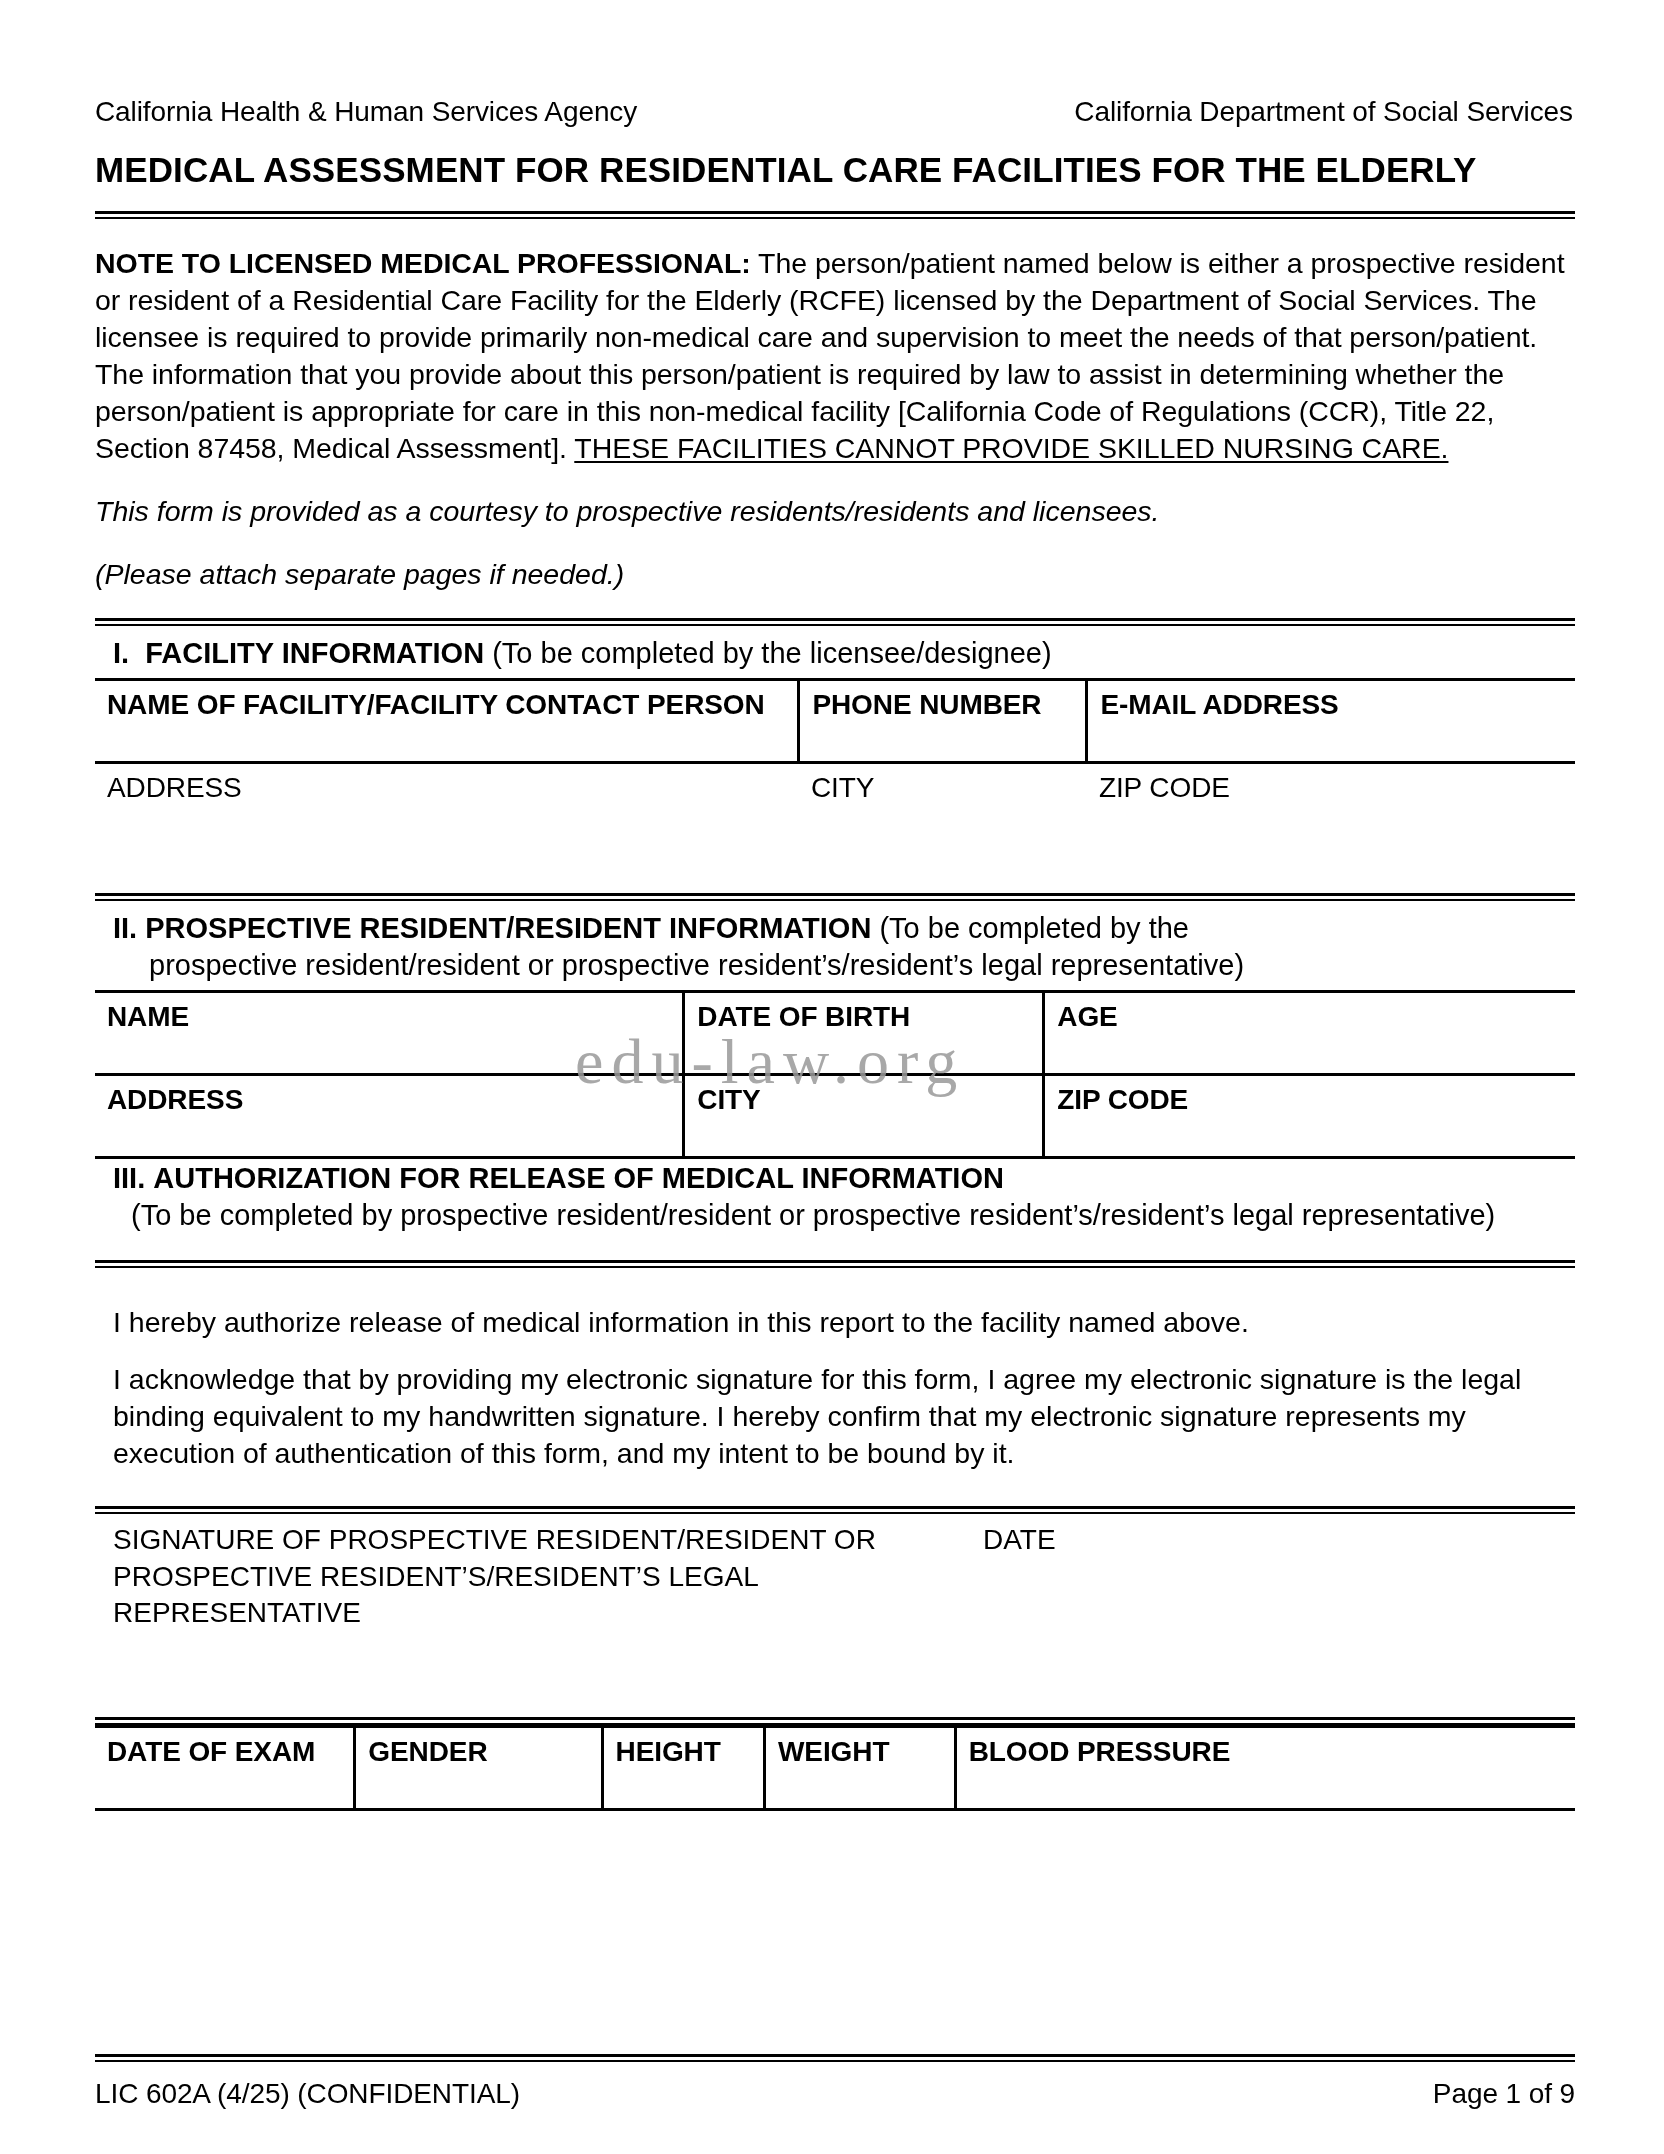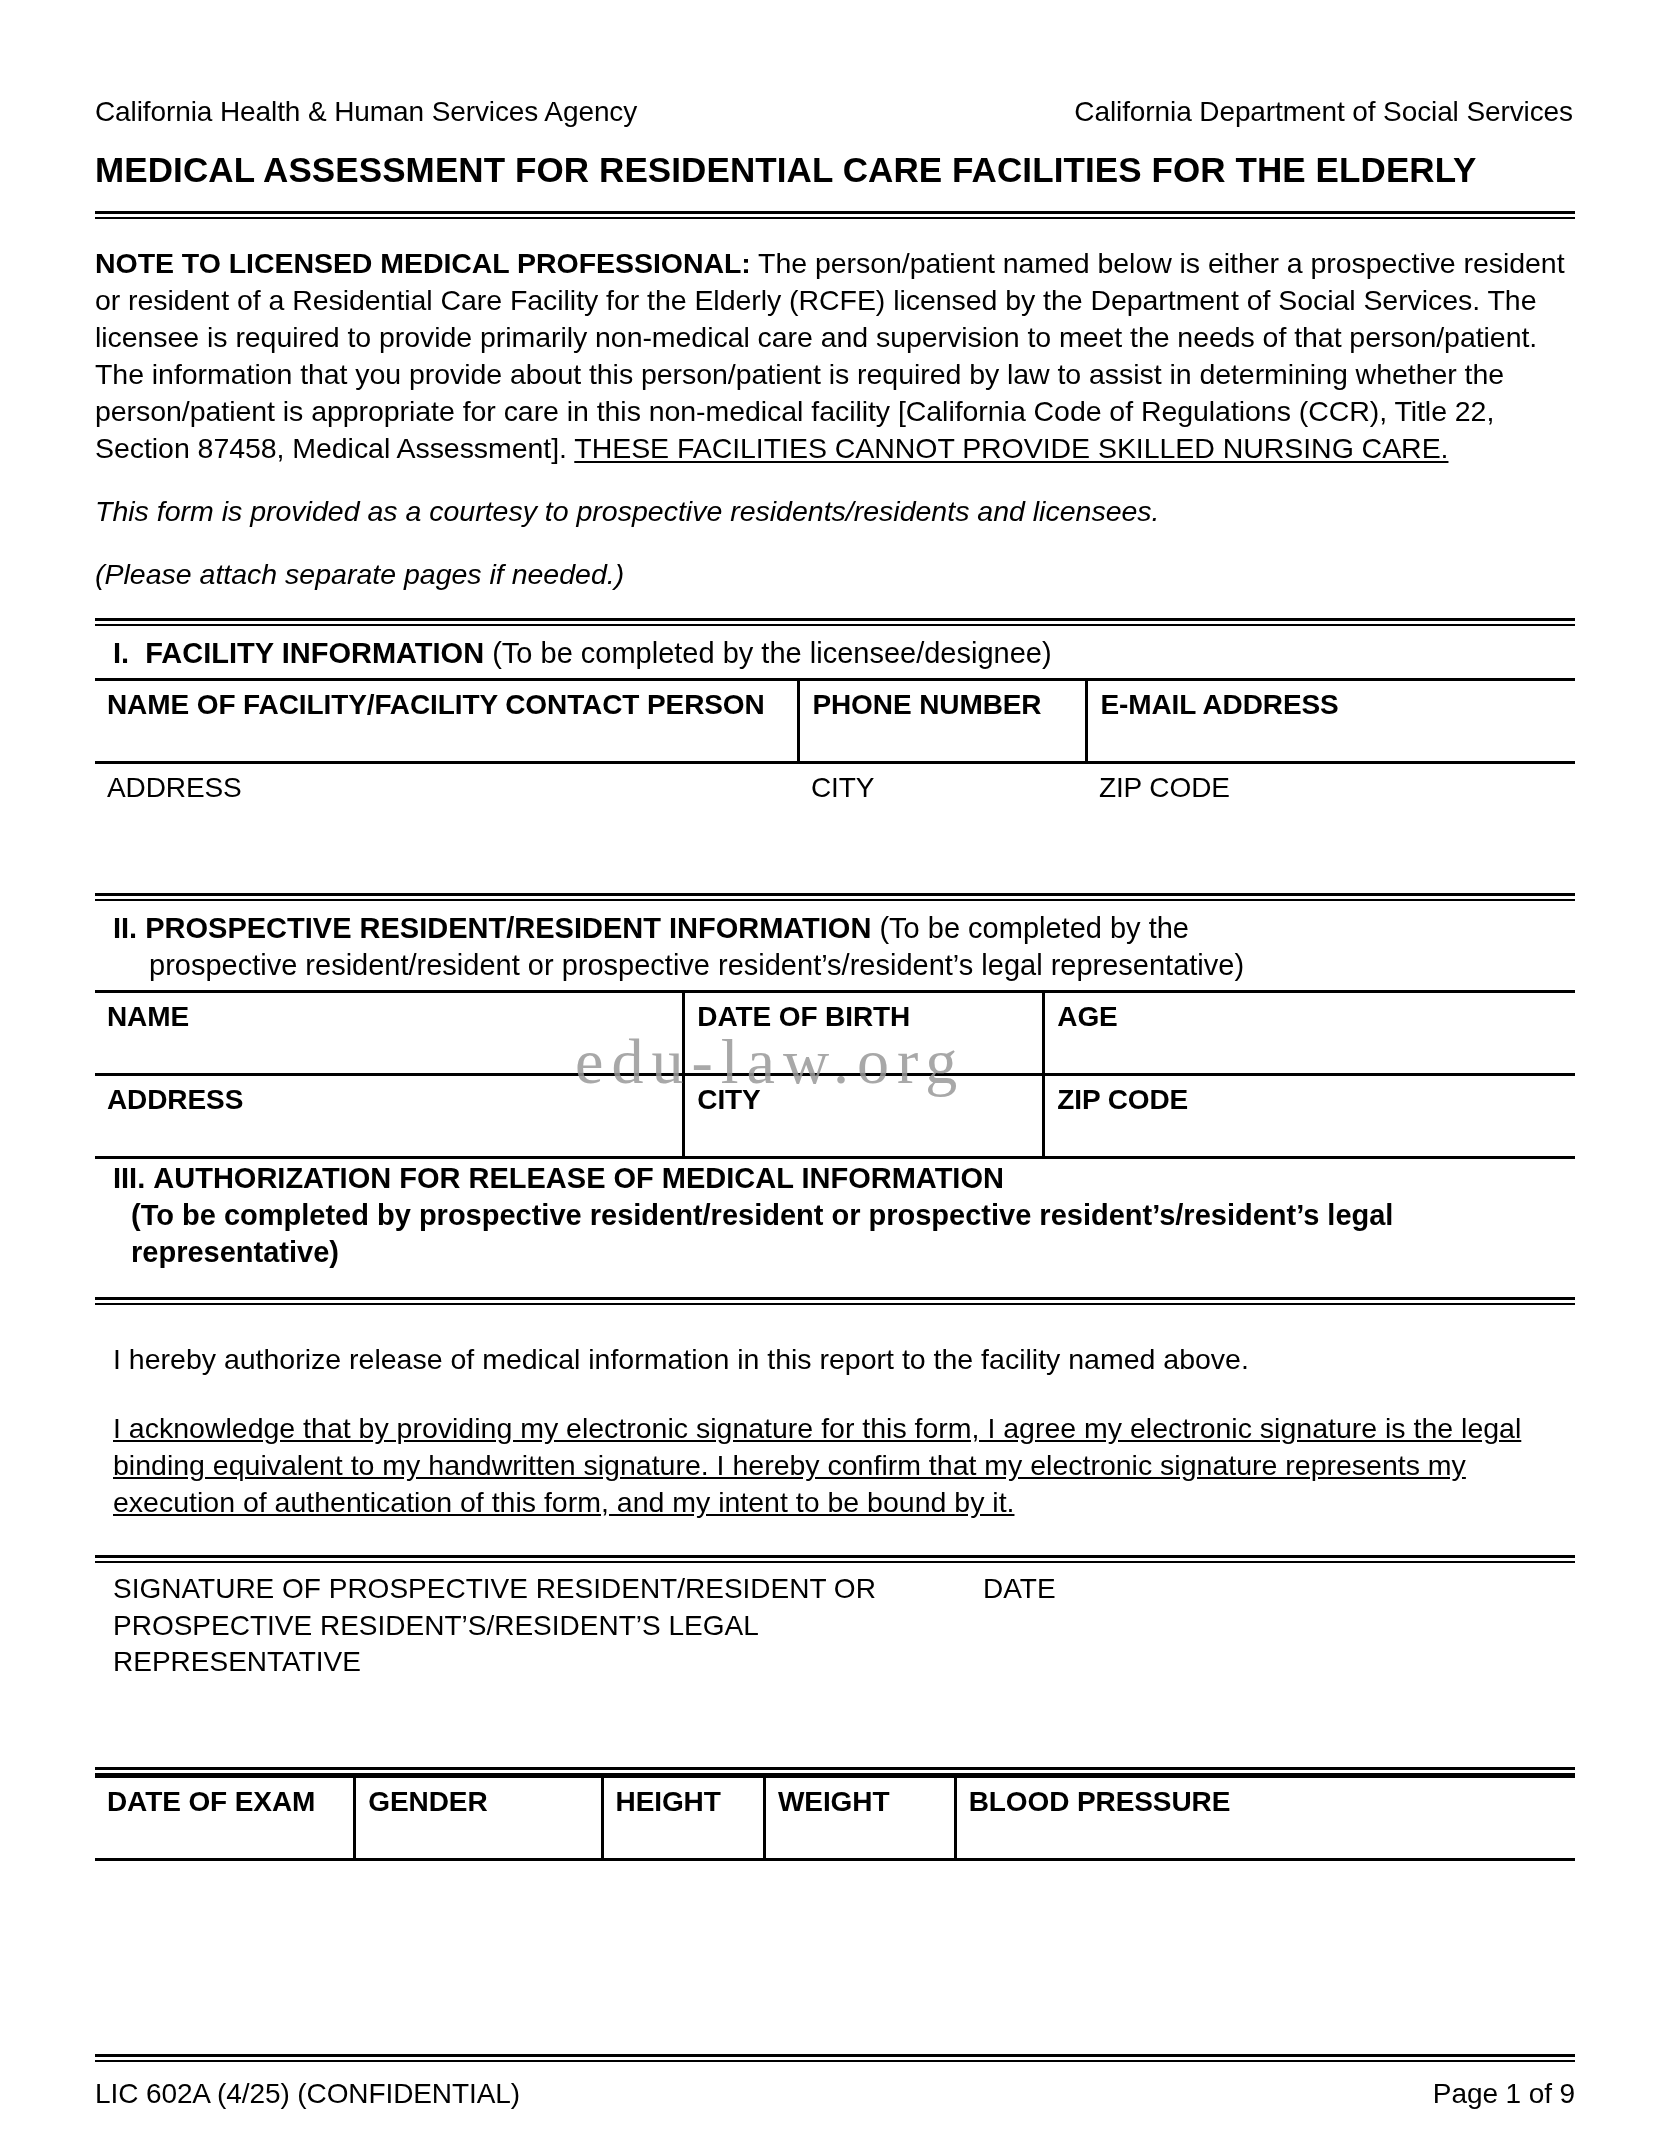--- a/index.html
+++ b/index.html
@@ -93,21 +93,21 @@
     font-weight: normal;
   }
   .section-heading .indent-line {
     display: block;
     padding-left: 36px;
     font-weight: normal;
   }
   .section-heading .indent-line2 {
     display: block;
     padding-left: 18px;
-    font-weight: bold;
+    font-weight: normal;
   }
   .heading-noindent {
     padding-left: 18px;
   }
 
   
   .fieldtable {
     width: 100%;
     border-collapse: collapse;
     table-layout: fixed;
@@ -130,21 +130,21 @@
   }
 
   
   .auth-para {
     font-size: 28.5px;
     line-height: 1.30;
     padding-left: 18px;
     padding-right: 4px;
   }
   .auth-para.first { margin-top: 36px; }
-  .auth-para.second { margin-top: 32px; text-decoration: underline; }
+  .auth-para.second { margin-top: 20px; }
 
   .sig-block {
     margin-top: 34px;
   }
   .sig-inner {
     display: flex;
     justify-content: flex-start;
     font-size: 28px;
     line-height: 1.30;
     padding: 8px 0 0 18px;

